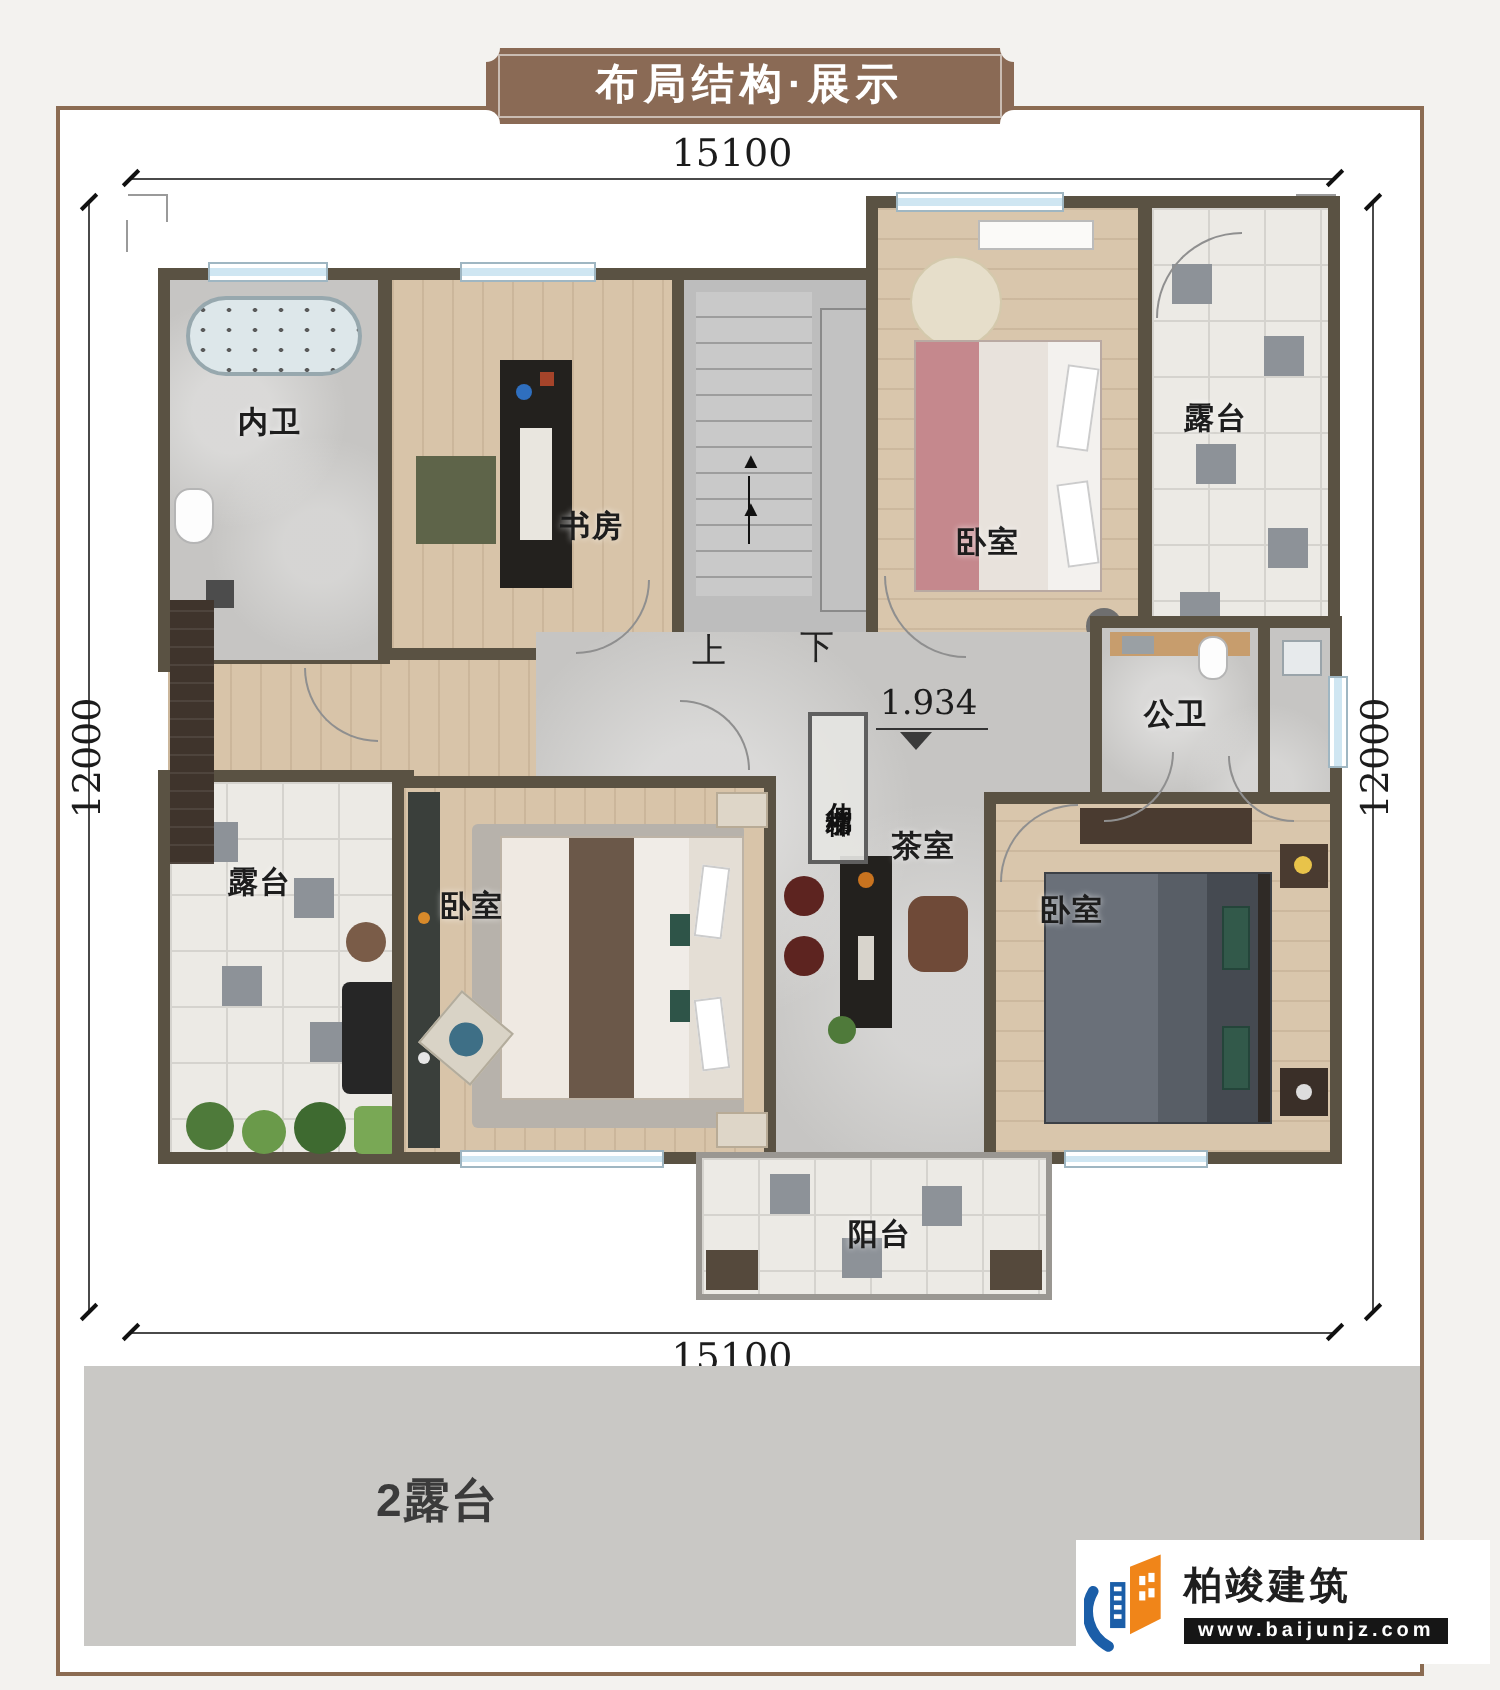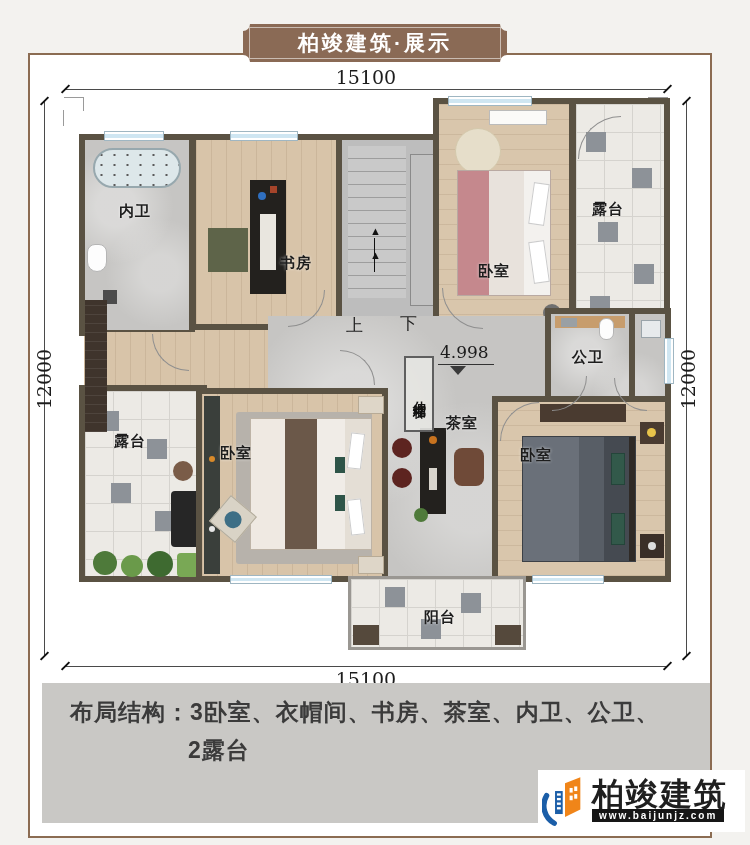--- a/index.html
+++ b/index.html
@@ -43,35 +43,35 @@
   #elev-line{position:absolute;width:56px;height:0;border-top:1px solid #333;}
   #elev-tri{position:absolute;width:0;height:0;border-left:8px solid transparent;border-right:8px solid transparent;border-top:9px solid #3a3a3a;}
   #ladder-box{position:absolute;width:30px;height:76px;border:2px solid #5f5f5f;background:rgba(229,229,226,.92);color:#111;font-size:13px;font-weight:700;writing-mode:vertical-rl;text-align:center;letter-spacing:2px;line-height:26px;z-index:4;}
   
   #footer-panel{left:42px;top:683px;width:668px;height:140px;background:#c9c8c5;z-index:3;}
   .layout-line{position:absolute;font-size:23px;font-weight:700;color:#3b3b3b;letter-spacing:1px;white-space:nowrap;}
   #area-line{position:absolute;left:0;right:0;top:94px;text-align:center;font-size:24px;font-weight:700;color:#8a6142;letter-spacing:1px;}
   
   #logo-card{left:538px;top:770px;width:207px;height:62px;background:#ffffff;z-index:9;display:flex;align-items:center;padding:3px 4px;}
   #logo-text-col{display:flex;flex-direction:column;align-items:flex-start;margin-left:4px;}
-  #logo-name{font-size:32px;font-weight:700;color:#1f1f1f;letter-spacing:2px;line-height:28px;white-space:nowrap;}
+  #logo-name{font-size:19px;font-weight:700;color:#1f1f1f;letter-spacing:2px;line-height:28px;white-space:nowrap;}
   #logo-url{background:#161616;color:#fff;font-size:10px;font-weight:700;letter-spacing:2px;padding:1px 7px;margin-top:1px;white-space:nowrap;}
 </style>
 </head>
 <body>
 
 <div class="abs" id="frame"></div>
 
 <div class="abs" id="banner">
   <div class="inner"></div>
   <div class="notch" style="left:-7px;top:-7px;"></div>
   <div class="notch" style="right:-7px;top:-7px;"></div>
   <div class="notch" style="left:-7px;bottom:-7px;background:#fff;"></div>
   <div class="notch" style="right:-7px;bottom:-7px;background:#fff;"></div>
-  <span class="txt">柏竣建筑·展示</span>
+  <span class="txt">布局结构·展示</span>
 </div>
 
 <div class="abs dimlabel" style="left:64px;top:66px;width:604px;">15100</div>
 <div class="abs dimline-h" style="left:64px;top:89px;width:604px;"></div>
 <div class="abs dimtick" style="left:60px;top:88px;"></div>
 <div class="abs dimtick" style="left:662px;top:88px;"></div>
 
 <div class="abs dimline-h" style="left:64px;top:666px;width:604px;"></div>
 <div class="abs dimtick" style="left:60px;top:665px;"></div>
 <div class="abs dimtick" style="left:662px;top:665px;"></div>
@@ -138,21 +138,21 @@
   <div class="tile-sq" style="left:22px;top:118px;"></div>
   <div class="tile-sq" style="left:58px;top:160px;"></div>
   <div class="tile-sq" style="left:14px;top:192px;"></div>
 </div>
 <span class="room-label" style="left:592px;top:200px;">露台</span>
 
 <div class="abs marble" style="left:268px;top:316px;width:284px;height:262px;"></div>
 <div class="wall-strip" style="left:268px;top:570px;width:90px;height:8px;"></div>
 <div class="wall-strip" style="left:508px;top:570px;width:44px;height:8px;"></div>
 
-<span class="abs dimlabel" style="left:440px;top:342px;font-size:17px;z-index:4;">4.998</span>
+<span class="abs dimlabel" style="left:440px;top:342px;font-size:17px;z-index:4;">1.934</span>
 <div id="elev-line" class="abs" style="left:438px;top:364px;"></div>
 <div id="elev-tri" class="abs" style="left:450px;top:366px;"></div>
 
 <div id="ladder-box" class="abs" style="left:404px;top:356px;">伸缩梯</div>
 
 <div class="furn" style="left:420px;top:428px;width:26px;height:86px;background:#23211e;z-index:3;">
   <div style="position:absolute;left:9px;top:8px;width:8px;height:8px;border-radius:50%;background:#c8731f;"></div>
   <div style="position:absolute;left:9px;top:40px;width:8px;height:22px;background:#d8d4cc;"></div>
 </div>
 <div class="furn" style="left:392px;top:438px;width:20px;height:20px;border-radius:50%;background:#5d2420;z-index:3;"></div>
@@ -242,23 +242,20 @@
 <div class="arc arc-bl" style="left:152px;top:334px;width:36px;height:36px;"></div>
 <div class="arc arc-br" style="left:288px;top:290px;width:36px;height:36px;"></div>
 <div class="arc arc-bl" style="left:442px;top:288px;width:40px;height:40px;"></div>
 <div class="arc arc-tl" style="left:578px;top:116px;width:42px;height:42px;"></div>
 <div class="arc arc-br" style="left:552px;top:376px;width:34px;height:34px;"></div>
 <div class="arc arc-bl" style="left:614px;top:378px;width:32px;height:32px;"></div>
 <div class="arc arc-tl" style="left:500px;top:402px;width:38px;height:38px;"></div>
 <div class="arc arc-tr" style="left:340px;top:350px;width:34px;height:34px;"></div>
 
 <div class="abs" id="footer-panel">
-  <div class="layout-line" style="left:28px;top:14px;">
-    <span>布局结构：</span><span>3卧室、衣帽间、书房、茶室、内卫、公卫、</span>
-  </div>
   <div class="layout-line" style="left:146px;top:52px;">2露台</div>
 </div>
 
 <div class="abs" id="logo-card">
   <svg width="46" height="52" viewBox="0 0 60 66">
     <path d="M16 62 A 26 26 0 0 1 6 26" fill="none" stroke="#1b5ea8" stroke-width="7" stroke-linecap="round"></path>
     <path d="M30 10 L50 2 L50 44 L30 54 Z" fill="#f08519"></path>
     <rect x="17" y="20" width="10" height="30" fill="#1b5ea8"></rect>
     <rect x="19.5" y="23" width="5" height="3" fill="#fff"></rect>
     <rect x="19.5" y="29" width="5" height="3" fill="#fff"></rect>

